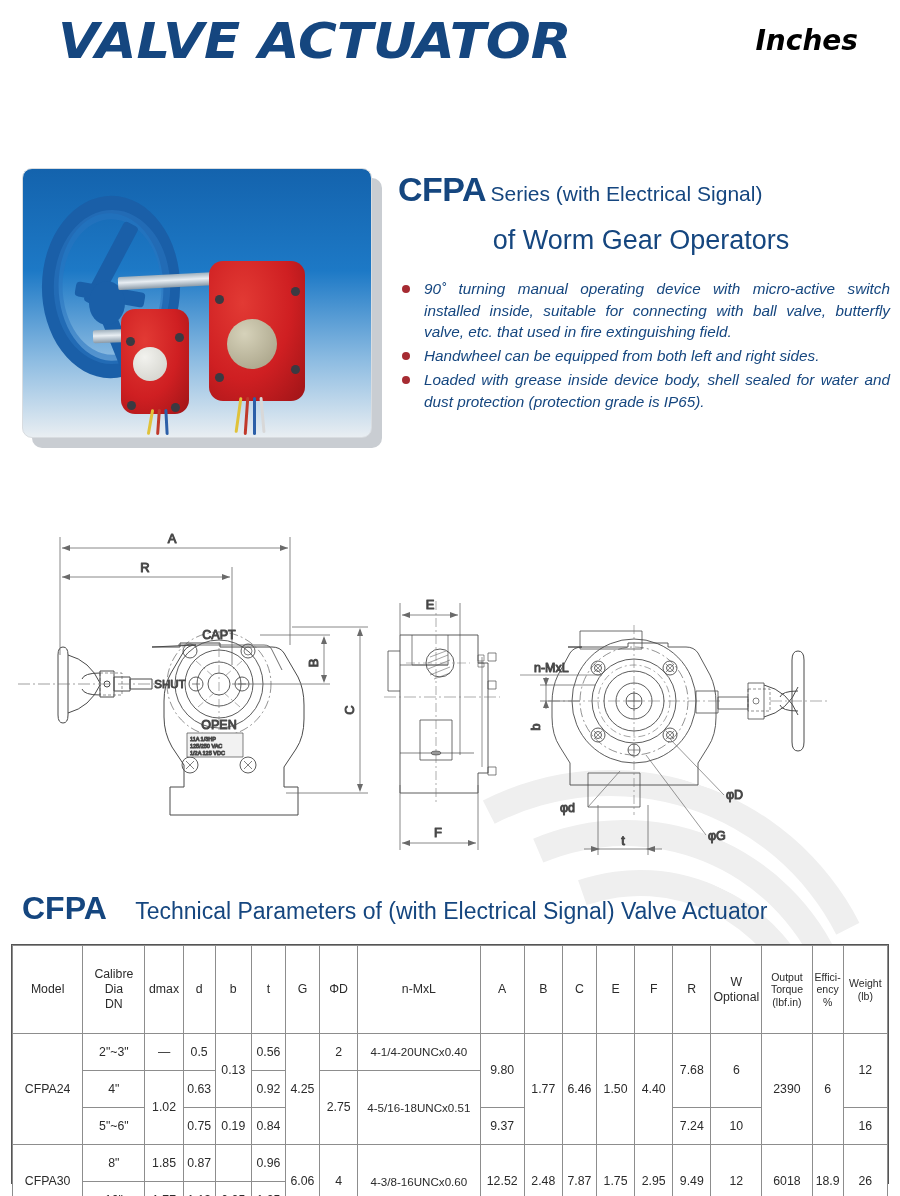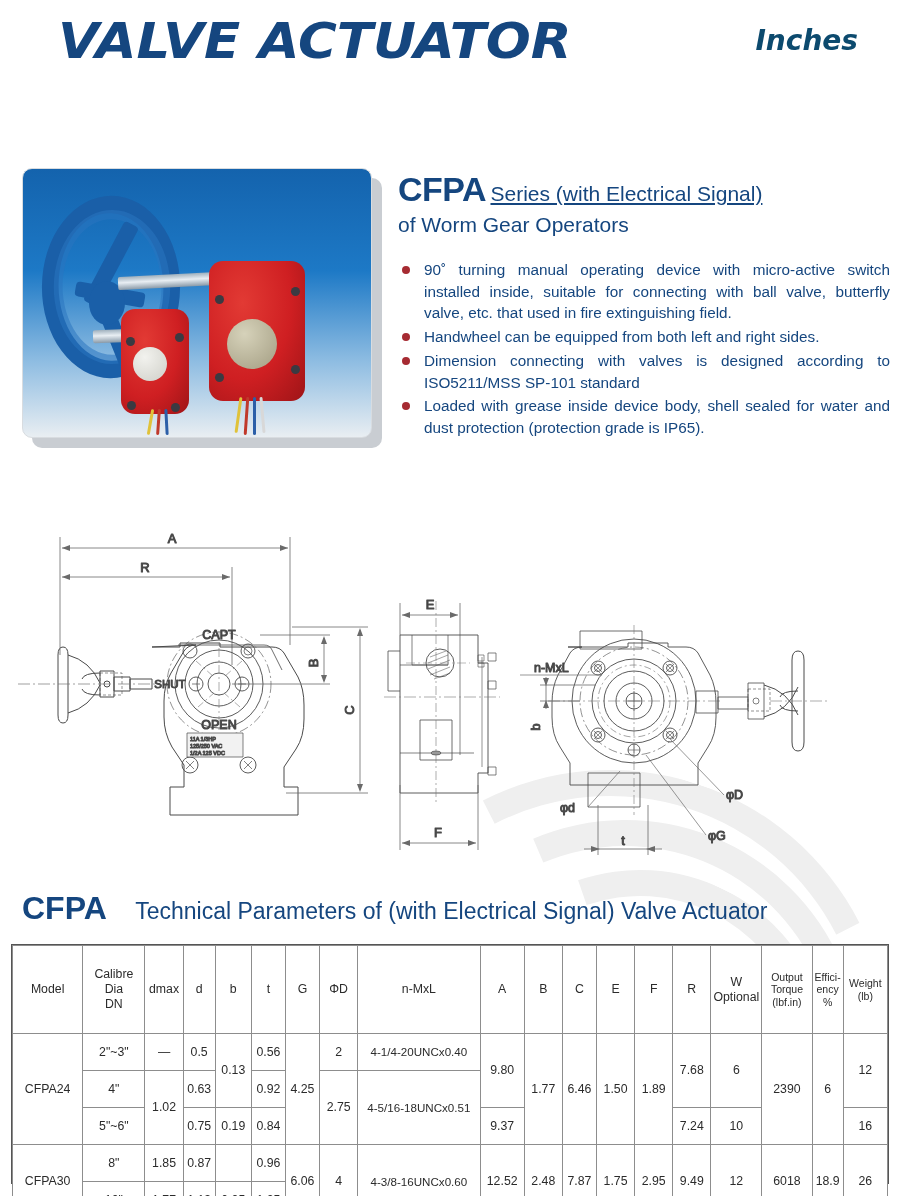--- a/index.html
+++ b/index.html
@@ -48,21 +48,21 @@
   .title-main {
     position: absolute; left: 58px; top: 12px;
     font-size: 50px; font-weight: bold; font-style: italic;
     color: #15467f; letter-spacing: 0px;
     font-family: "DejaVu Sans", sans-serif;
     transform: scaleX(1.06); transform-origin: left center;
   }
   .title-unit {
     position: absolute; right: 42px; top: 24px;
     font-size: 28px; font-weight: bold; font-style: italic;
-    color: #0c4a6e;
+    color: #000000;
     font-family: "DejaVu Sans", sans-serif;
   }
 
   
   .photo-wrap {
     position: absolute; left: 22px; top: 168px;
     width: 350px; height: 270px; z-index: 2;
   }
   .photo-shadow {
     position: absolute; left: 10px; top: 10px;
@@ -124,28 +124,29 @@
 
   
   .right-col {
     position: absolute; left: 398px; top: 170px; width: 492px; z-index: 3;
   }
   .prod-head { color: #15467f; }
   .prod-head .code {
     font-size: 34px; font-weight: bold; letter-spacing: -0.5px;
     font-family: "Liberation Sans", sans-serif;
   }
-  .prod-head .desc { font-size: 21px; text-decoration: underline; }
-  .prod-line2 { text-align: left; font-size: 21px; color: #15467f; margin-top: 4px; padding-right: 6px; }
+  .prod-head .desc { font-size: 21px; }
+  .prod-line2 { text-align: center; font-size: 27px; color: #15467f; margin-top: 16px; padding-right: 6px; }
 
   ul.features { list-style: none; margin: 22px 0 0 0; padding: 0; }
   ul.features li {
     position: relative; padding-left: 26px; margin-bottom: 2px;
     color: #15467f; font-size: 15.3px; line-height: 1.42;
     text-align: justify;
+    font-style: italic;
   }
   ul.features li::before {
     content: ""; position: absolute; left: 4px; top: 7px;
     width: 8px; height: 8px; border-radius: 50%; background: #a62b32;
   }
 
   
   .drawings { position: absolute; left: 0; top: 505px; width: 900px; height: 375px; z-index: 2; }
   .drawings svg { display: block; }
 
@@ -226,21 +227,20 @@
 <div class="right-col">
   <div class="prod-head">
     <span class="code">CFPA</span>
     <span class="desc">Series (with Electrical Signal)</span>
   </div>
   <div class="prod-line2">of Worm Gear Operators</div>
 
   <ul class="features">
     <li>90˚ turning manual operating device with micro-active switch installed inside, suitable for connecting with ball valve, butterfly valve, etc. that used in fire extinguishing field.</li>
     <li>Handwheel can be equipped from both left and right sides.</li>
-    <li>Dimension connecting with valves is designed according to ISO5211/MSS SP-101 standard</li>
     <li>Loaded with grease inside device body, shell sealed for water and dust protection (protection grade is IP65).</li>
   </ul>
 </div>
 
 <div class="drawings">
 <svg width="900" height="375" viewBox="0 0 900 375" xmlns="http://www.w3.org/2000/svg">
   <g fill="none" stroke="#4a4a4a" stroke-width="1" stroke-linejoin="round">
 
     <g stroke="#6a6a6a" stroke-width="0.8">
       <line x1="60" y1="32" x2="60" y2="150"></line>
@@ -485,21 +485,21 @@
       <td>0.5</td>
       <td rowspan="2">0.13</td>
       <td>0.56</td>
       <td rowspan="3">4.25</td>
       <td>2</td>
       <td class="nmx">4-1/4-20UNCx0.40</td>
       <td rowspan="2">9.80</td>
       <td rowspan="3">1.77</td>
       <td rowspan="3">6.46</td>
       <td rowspan="3">1.50</td>
-      <td rowspan="3">1.89</td>
+      <td rowspan="3">4.40</td>
       <td rowspan="2">7.68</td>
       <td rowspan="2">6</td>
       <td rowspan="3">2390</td>
       <td rowspan="3">6</td>
       <td rowspan="2">12</td>
     </tr>
 
     <tr>
       <td>4"</td>
       <td rowspan="2">1.02</td>

